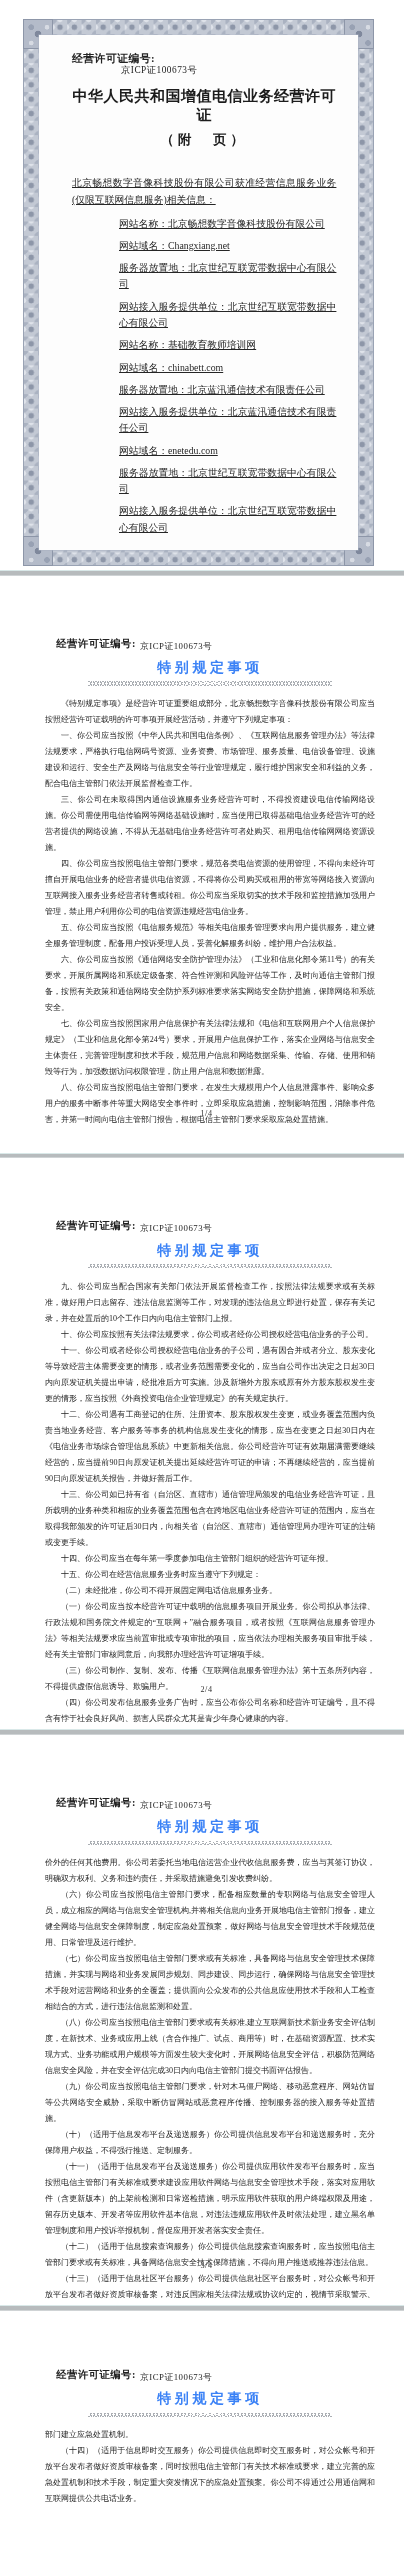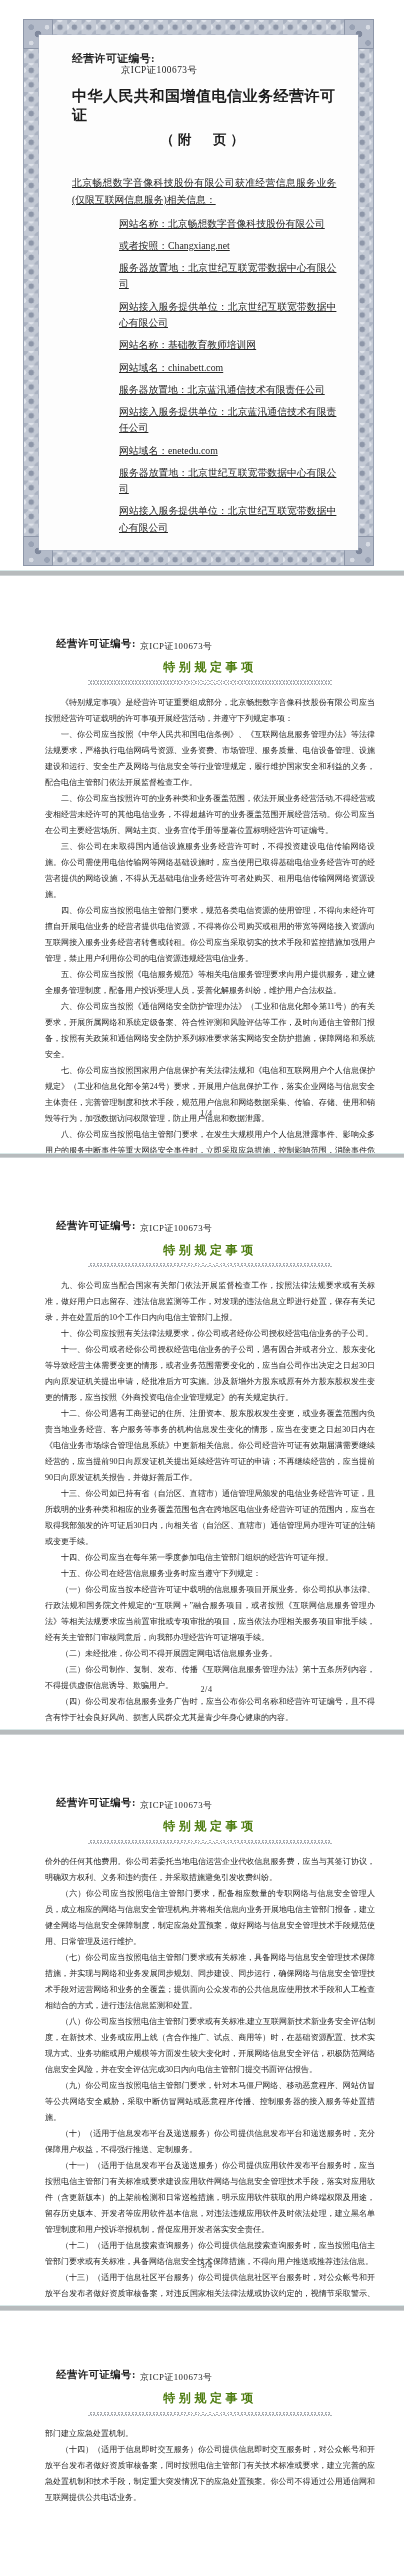--- a/index.html
+++ b/index.html
@@ -31,35 +31,35 @@
       radial-gradient(circle at 23px 23px, #98a1b3 0 2.6px, rgba(152,161,179,0) 3.1px),
       radial-gradient(circle at 23px 7.2px, #d7dbe3 0 2.1px, rgba(215,219,227,0) 2.6px),
       radial-gradient(circle at 7.2px 23px, #d7dbe3 0 2.1px, rgba(215,219,227,0) 2.6px);
     border:0.5px solid #8d96a8;box-sizing:border-box;}
   .corner.tl{left:-1px;top:-1px;} .corner.tr{right:-1px;top:-1px;}
   .corner.bl{left:-1px;bottom:-1px;} .corner.br{right:-1px;bottom:-1px;}
 
   .cert-content{position:absolute;left:33px;right:21.6px;top:17.5px;bottom:10.3px;}
   .cert-numline{font-size:10.8px;font-weight:bold;letter-spacing:0.5px;color:#222;}
   .cert-numvalue{display:block;margin:-2.1px 0 0 49px;font-size:9.3px;font-weight:normal;letter-spacing:0.5px;}
-  .cert-title{margin:10.3px 0 0 0;font-size:15px;font-weight:bold;letter-spacing:0.5px;color:#1c1c1c;}
+  .cert-title{margin:10.3px 0 0 0;text-align:center;font-size:15px;font-weight:bold;letter-spacing:0.5px;color:#1c1c1c;}
   .cert-subtitle{margin-top:6.2px;text-align:center;font-size:13.4px;font-weight:bold;letter-spacing:4.1px;color:#1c1c1c;}
   .cert-body{margin-top:26px;font-size:9.8px;line-height:16.5px;text-align:justify;text-decoration:underline;}
   .cert-body .intro{margin:0 0 7.2px 0;}
   .cert-entries .entry{margin:0 0 5.7px 0;padding-left:47px;}
 
   
   .page-prov{position:relative;background:#fff;overflow:hidden;padding:0;box-sizing:border-box;}
   .p2{height:577px;} .p3{height:571px;} .p4{height:570px;} .p5{height:565px;}
   .prov-inner{padding:0 30px 0 45px;}
   .prov-header{margin:0 0 0 11.3px;padding-top:61px;display:flex;align-items:flex-end;}
   .p5 .prov-header{padding-top:57px;}
   .prov-numlabel{font-size:10.3px;font-weight:bold;letter-spacing:0.5px;color:#222;}
   .prov-numvalue{font-size:8.8px;margin-left:4.1px;transform:translateY(1.5px);letter-spacing:0.5px;}
-  .prov-title{margin:8.2px 0 0 0;text-align:center;font-size:12px;font-weight:bold;letter-spacing:3.6px;color:#4d7c0f;}
+  .prov-title{margin:8.2px 0 0 0;text-align:center;font-size:14px;font-weight:bold;letter-spacing:3.6px;color:#3b82f6;}
   .wavy{height:4.1px;width:74%;margin:4.6px auto 0 auto;opacity:.75;
     background-image:
       repeating-linear-gradient(62deg, #8f959c 0 0.8px, rgba(143,149,156,0) 0.8px 3.1px),
       repeating-linear-gradient(-62deg, #8f959c 0 0.8px, rgba(143,149,156,0) 0.8px 3.1px);}
   .prov-body{margin-top:10.3px;font-size:8px;line-height:16px;text-align:justify;color:#242424;}
   .prov-body .para{margin:0;text-indent:2em;}
   .prov-body .para.cont{text-indent:0;}
   .page-num{position:absolute;left:8px;right:0;bottom:35px;text-align:center;font-size:8.2px;letter-spacing:0.5px;color:#333;}
 </style>
 </head>
@@ -78,21 +78,21 @@
           <div class="cert-numline">
             <span>经营许可证编号:</span>
             <span class="cert-numvalue">京ICP证100673号</span>
           </div>
           <h1 class="cert-title">中华人民共和国增值电信业务经营许可证</h1>
           <div class="cert-subtitle">（附　页）</div>
           <div class="cert-body">
             <p class="intro">北京畅想数字音像科技股份有限公司获准经营信息服务业务(仅限互联网信息服务)相关信息：</p>
             <div class="cert-entries">
                 <p class="entry">网站名称：北京畅想数字音像科技股份有限公司</p>
-                <p class="entry">或者按照：Changxiang.net</p>
+                <p class="entry">网站域名：Changxiang.net</p>
                 <p class="entry">服务器放置地：北京世纪互联宽带数据中心有限公司</p>
                 <p class="entry">网站接入服务提供单位：北京世纪互联宽带数据中心有限公司</p>
                 <p class="entry">网站名称：基础教育教师培训网</p>
                 <p class="entry">网站域名：chinabett.com</p>
                 <p class="entry">服务器放置地：北京蓝汛通信技术有限责任公司</p>
                 <p class="entry">网站接入服务提供单位：北京蓝汛通信技术有限责任公司</p>
                 <p class="entry">网站域名：enetedu.com</p>
                 <p class="entry">服务器放置地：北京世纪互联宽带数据中心有限公司</p>
                 <p class="entry">网站接入服务提供单位：北京世纪互联宽带数据中心有限公司</p>
               </div>
@@ -108,21 +108,20 @@
     <div class="prov-inner">
       <div class="prov-header">
         <span class="prov-numlabel">经营许可证编号:</span>
         <span class="prov-numvalue">京ICP证100673号</span>
       </div>
       <h2 class="prov-title">特别规定事项</h2>
       <div class="wavy"></div>
       <div class="prov-body">
           <p class="para">《特别规定事项》是经营许可证重要组成部分，北京畅想数字音像科技股份有限公司应当按照经营许可证载明的许可事项开展经营活动，并遵守下列规定事项：</p>
           <p class="para">一、你公司应当按照《中华人民共和国电信条例》、《互联网信息服务管理办法》等法律法规要求，严格执行电信网码号资源、业务资费、市场管理、服务质量、电信设备管理、设施建设和运行、安全生产及网络与信息安全等行业管理规定，履行维护国家安全和利益的义务，配合电信主管部门依法开展监督检查工作。</p>
-          <p class="para">二、你公司应当按照许可的业务种类和业务覆盖范围，依法开展业务经营活动,不得经营或变相经营未经许可的其他电信业务，不得超越许可的业务覆盖范围开展经营活动。你公司应当在公司主要经营场所、网站主页、业务宣传手册等显著位置标明经营许可证编号。</p>
           <p class="para">三、你公司在未取得国内通信设施服务业务经营许可时，不得投资建设电信传输网络设施。你公司需使用电信传输网等网络基础设施时，应当使用已取得基础电信业务经营许可的经营者提供的网络设施，不得从无基础电信业务经营许可者处购买、租用电信传输网网络资源设施。</p>
           <p class="para">四、你公司应当按照电信主管部门要求，规范各类电信资源的使用管理，不得向未经许可擅自开展电信业务的经营者提供电信资源，不得将你公司购买或租用的带宽等网络接入资源向互联网接入服务业务经营者转售或转租。你公司应当采取切实的技术手段和监控措施加强用户管理，禁止用户利用你公司的电信资源违规经营电信业务。</p>
           <p class="para">五、你公司应当按照《电信服务规范》等相关电信服务管理要求向用户提供服务，建立健全服务管理制度，配备用户投诉受理人员，妥善化解服务纠纷，维护用户合法权益。</p>
           <p class="para">六、你公司应当按照《通信网络安全防护管理办法》（工业和信息化部令第11号）的有关要求，开展所属网络和系统定级备案、符合性评测和风险评估等工作，及时向通信主管部门报备，按照有关政策和通信网络安全防护系列标准要求落实网络安全防护措施，保障网络和系统安全。</p>
           <p class="para">七、你公司应当按照国家用户信息保护有关法律法规和《电信和互联网用户个人信息保护规定》（工业和信息化部令第24号）要求，开展用户信息保护工作，落实企业网络与信息安全主体责任，完善管理制度和技术手段，规范用户信息和网络数据采集、传输、存储、使用和销毁等行为，加强数据访问权限管理，防止用户信息和数据泄露。</p>
           <p class="para">八、你公司应当按照电信主管部门要求，在发生大规模用户个人信息泄露事件、影响众多用户的服务中断事件等重大网络安全事件时，立即采取应急措施，控制影响范围，消除事件危害，并第一时间向电信主管部门报告，根据电信主管部门要求采取应急处置措施。</p>
         </div>
     </div>
     <div class="page-num">1/4</div>
   </section>
@@ -138,22 +137,22 @@
       <h2 class="prov-title">特别规定事项</h2>
       <div class="wavy"></div>
       <div class="prov-body">
           <p class="para">九、你公司应当配合国家有关部门依法开展监督检查工作，按照法律法规要求或有关标准，做好用户日志留存、违法信息监测等工作，对发现的违法信息立即进行处置，保存有关记录，并在处置后的10个工作日内向电信主管部门上报。</p>
           <p class="para">十、你公司应按照有关法律法规要求，你公司或者经你公司授权经营电信业务的子公司。</p>
           <p class="para">十一、你公司或者经你公司授权经营电信业务的子公司，遇有因合并或者分立、股东变化等导致经营主体需要变更的情形，或者业务范围需要变化的，应当自公司作出决定之日起30日内向原发证机关提出申请，经批准后方可实施。涉及新增外方股东或原有外方股东股权发生变更的情形，应当按照《外商投资电信企业管理规定》的有关规定执行。</p>
           <p class="para">十二、你公司遇有工商登记的住所、注册资本、股东股权发生变更，或业务覆盖范围内负责当地业务经营、客户服务等事务的机构信息发生变化的情形，应当在变更之日起30日内在《电信业务市场综合管理信息系统》中更新相关信息。你公司经营许可证有效期届满需要继续经营的，应当提前90日向原发证机关提出延续经营许可证的申请；不再继续经营的，应当提前90日向原发证机关报告，并做好善后工作。</p>
           <p class="para">十三、你公司如已持有省（自治区、直辖市）通信管理局颁发的电信业务经营许可证，且所载明的业务种类和相应的业务覆盖范围包含在跨地区电信业务经营许可证的范围内，应当在取得我部颁发的许可证后30日内，向相关省（自治区、直辖市）通信管理局办理许可证的注销或变更手续。</p>
           <p class="para">十四、你公司应当在每年第一季度参加电信主管部门组织的经营许可证年报。</p>
           <p class="para">十五、你公司在经营信息服务业务时应当遵守下列规定：</p>
+          <p class="para">（二）未经批准，你公司不得开展固定网电话信息服务业务。</p>
           <p class="para">（一）你公司应当按本经营许可证中载明的信息服务项目开展业务。你公司拟从事法律、行政法规和国务院文件规定的“互联网＋”融合服务项目，或者按照《互联网信息服务管理办法》等相关法规要求应当前置审批或专项审批的项目，应当依法办理相关服务项目审批手续，经有关主管部门审核同意后，向我部办理经营许可证增项手续。</p>
-          <p class="para">（二）未经批准，你公司不得开展固定网电话信息服务业务。</p>
           <p class="para">（三）你公司制作、复制、发布、传播《互联网信息服务管理办法》第十五条所列内容，不得提供虚假信息诱导、欺骗用户。</p>
           <p class="para">（四）你公司发布信息服务业务广告时，应当公布你公司名称和经营许可证编号，且不得含有悖于社会良好风尚、损害人民群众尤其是青少年身心健康的内容。</p>
         </div>
     </div>
     <div class="page-num">2/4</div>
   </section>
 
   <div class="page-sep"></div>
 
   <section class="page-prov p4">

